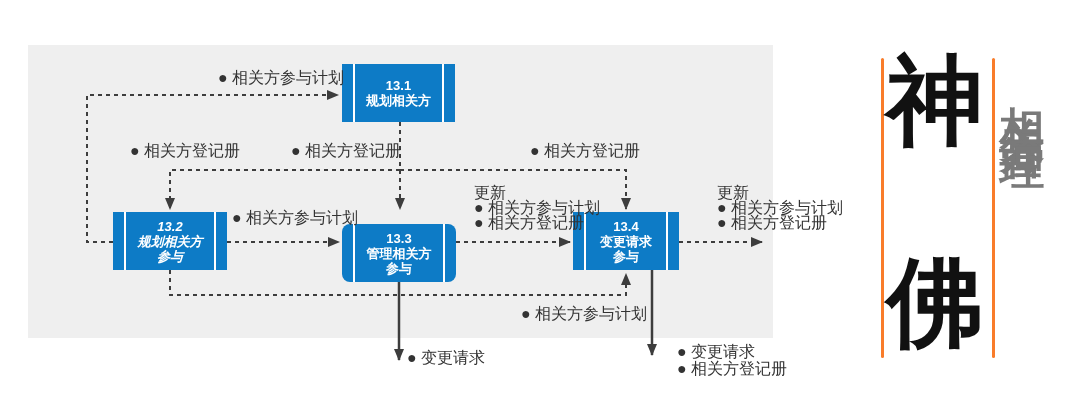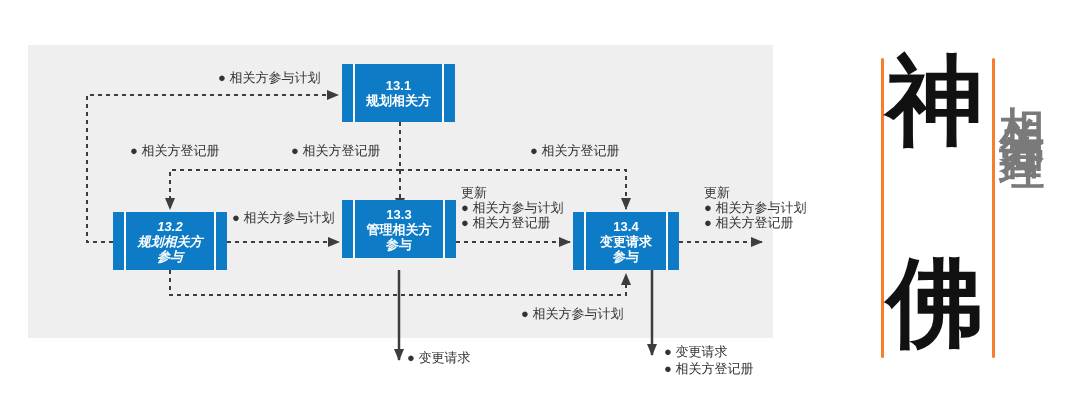--- a/index.html
+++ b/index.html
@@ -18,24 +18,24 @@
     color:#ffffff;display:flex;flex-direction:column;align-items:center;
     justify-content:center;text-align:center;font-size:13px;line-height:15px;
     font-weight:bold;z-index:3;
   }
   .pbox::before,.pbox::after{
     content:"";position:absolute;top:0;bottom:0;width:2px;background:#ffffff;
   }
   .pbox::before{left:11px;}
   .pbox::after{right:11px;}
   .lbl{
-    position:absolute;font-size:13px;line-height:15px;color:#333333;
+    position:absolute;font-size:16px;line-height:15px;color:#333333;
     white-space:nowrap;z-index:4;
   }
-  .lbl-block div{white-space:nowrap;}
+  .lbl-block div{white-space:nowrap;margin-left:13px;}
   .brand-kanji{
     position:absolute;left:884px;width:102px;text-align:center;
     font-size:97px;line-height:1;font-weight:900;color:#111111;z-index:2;
   }
   .vrule{
     position:absolute;top:58px;width:3px;height:300px;background:#f97c2a;
     border-radius:2px;
   }
   .side-title{
     position:absolute;left:1000px;top:70px;height:290px;
@@ -73,21 +73,21 @@
 
   <div class="pbox" style="left:342px;top:64px;width:113px;">
     <span>13.1</span>
     <span>规划相关方</span>
   </div>
   <div class="pbox" style="left:113px;top:212px;font-style:italic;">
     <span>13.2</span>
     <span>规划相关方</span>
     <span>参与</span>
   </div>
-  <div class="pbox" style="left:342px;top:200px;">
+  <div class="pbox" style="left:342px;top:224px;border-radius:8px;">
     <span>13.3</span>
     <span>管理相关方</span>
     <span>参与</span>
   </div>
   <div class="pbox" style="left:573px;top:212px;width:106px;">
     <span>13.4</span>
     <span>变更请求</span>
     <span>参与</span>
   </div>
 

